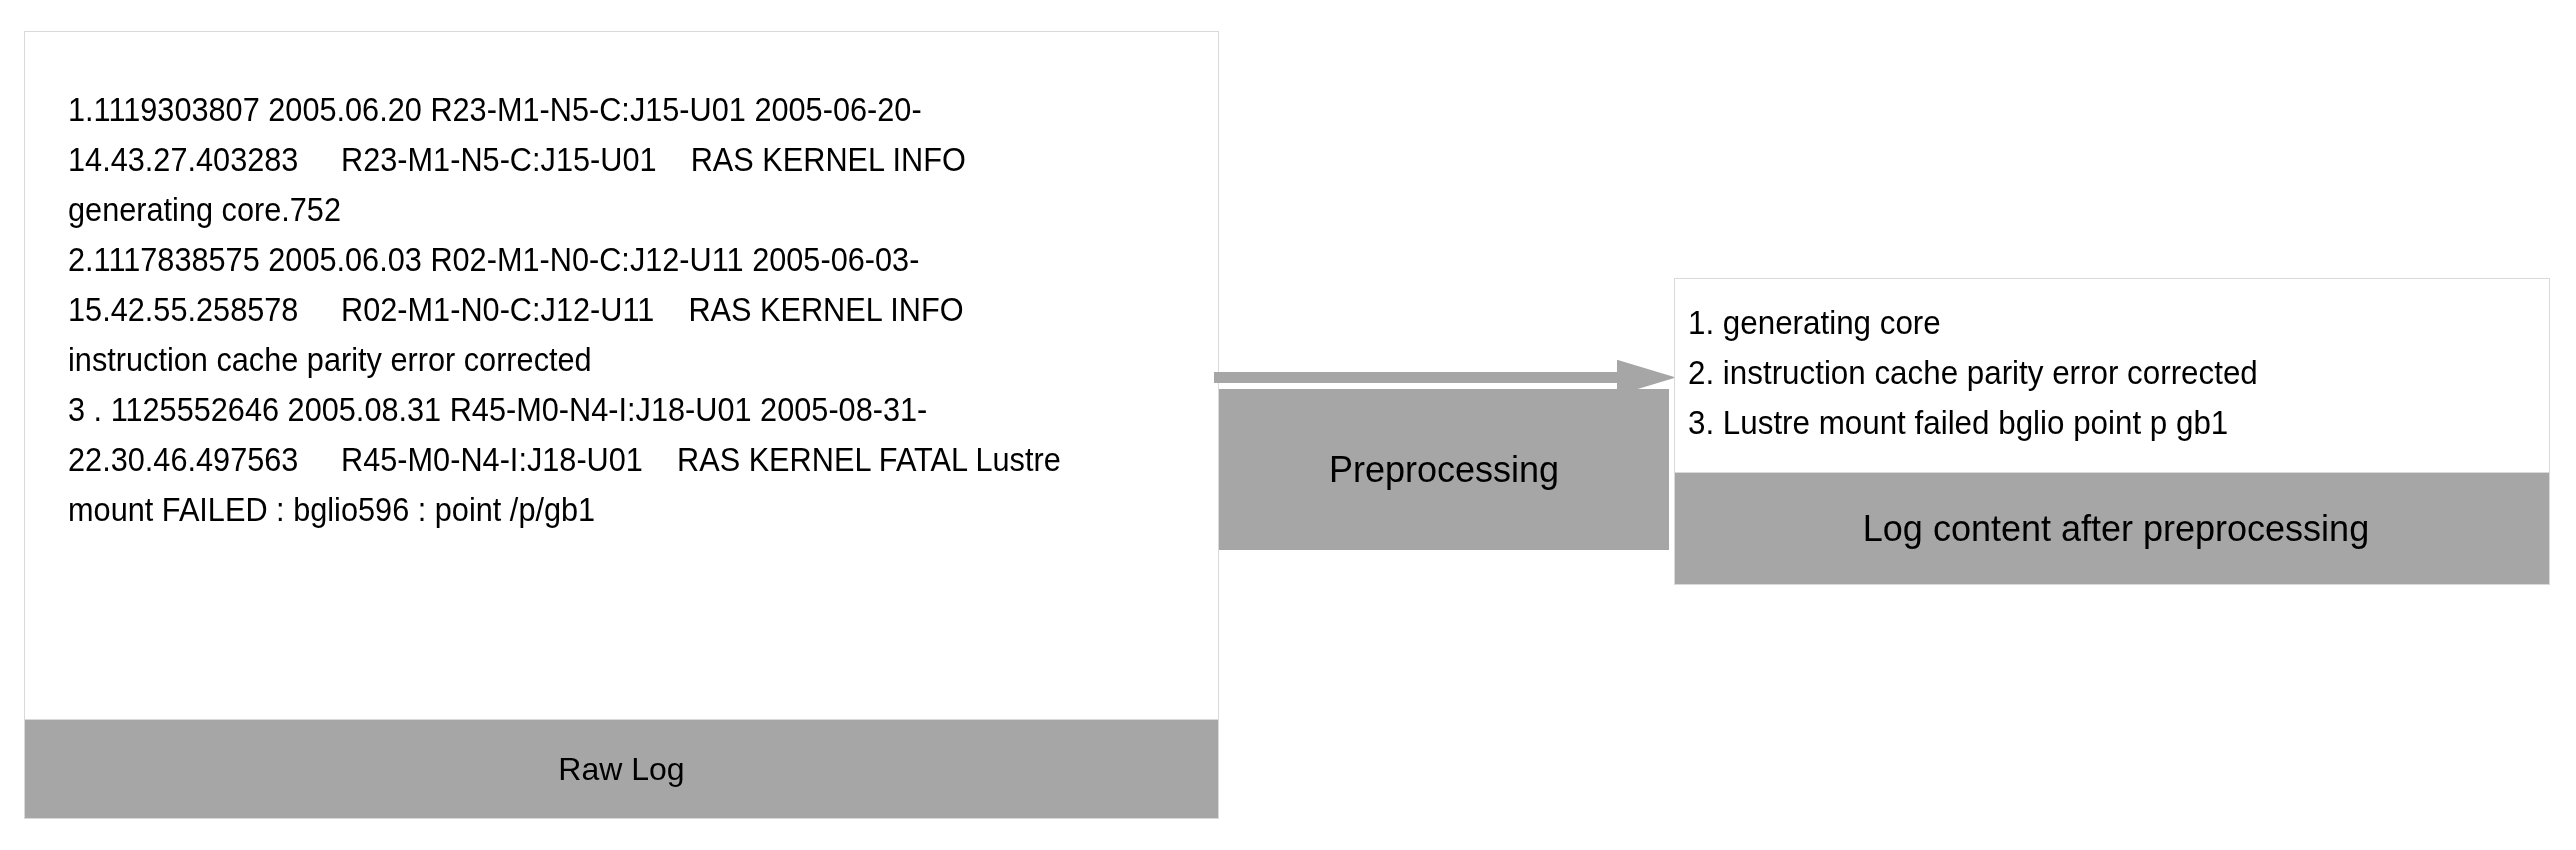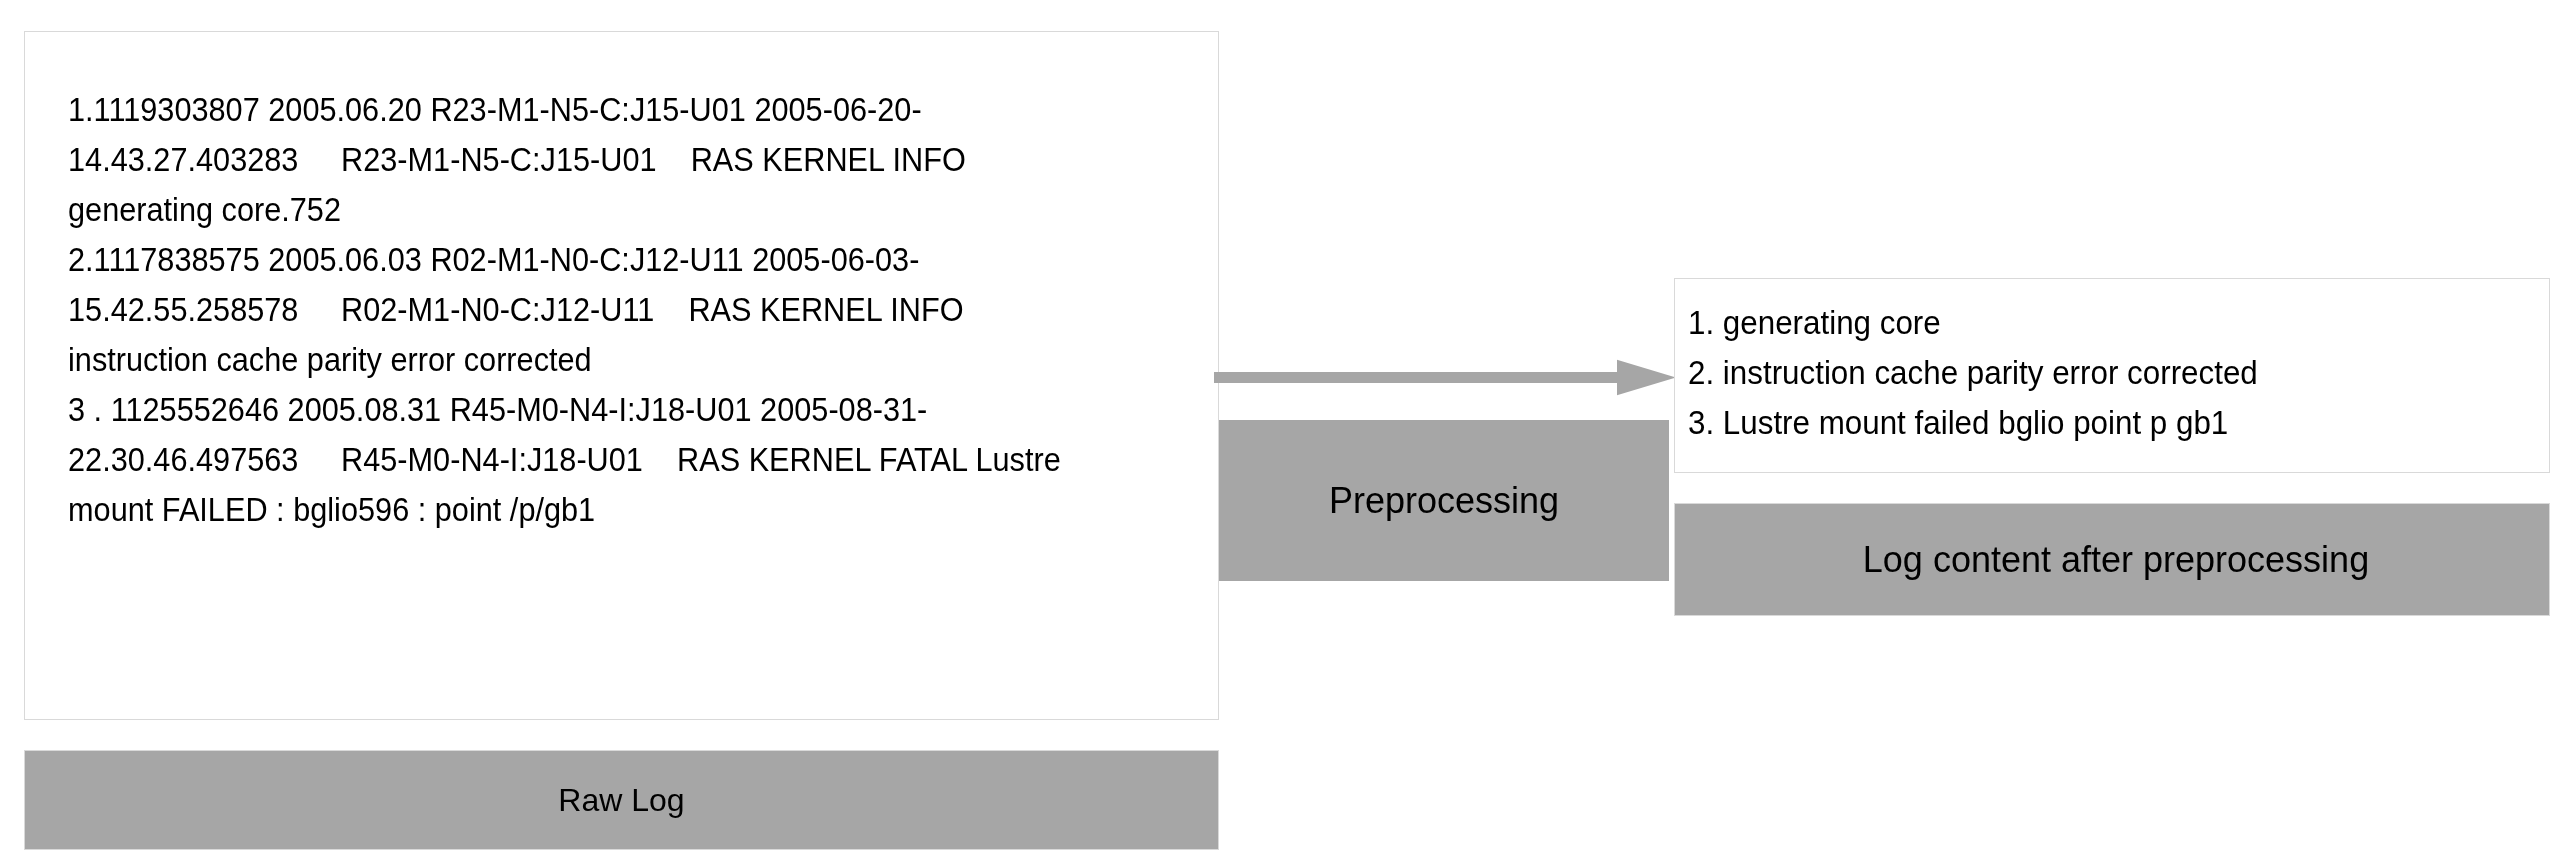--- a/index.html
+++ b/index.html
@@ -24,21 +24,20 @@
   .panel-caption {
     position: absolute;
     box-sizing: border-box;
     background: #A6A6A6;
     border: 1.6px solid #D9D9D9;
     display: flex;
     align-items: center;
     justify-content: center;
     color: #000000;
     white-space: nowrap;
-    margin-top: 31px;
   }
 
   
   #raw-log-body {
     left: 24px;
     top: 31px;
     width: 1195px;
     height: 689px;
   }
   #raw-log-text {

